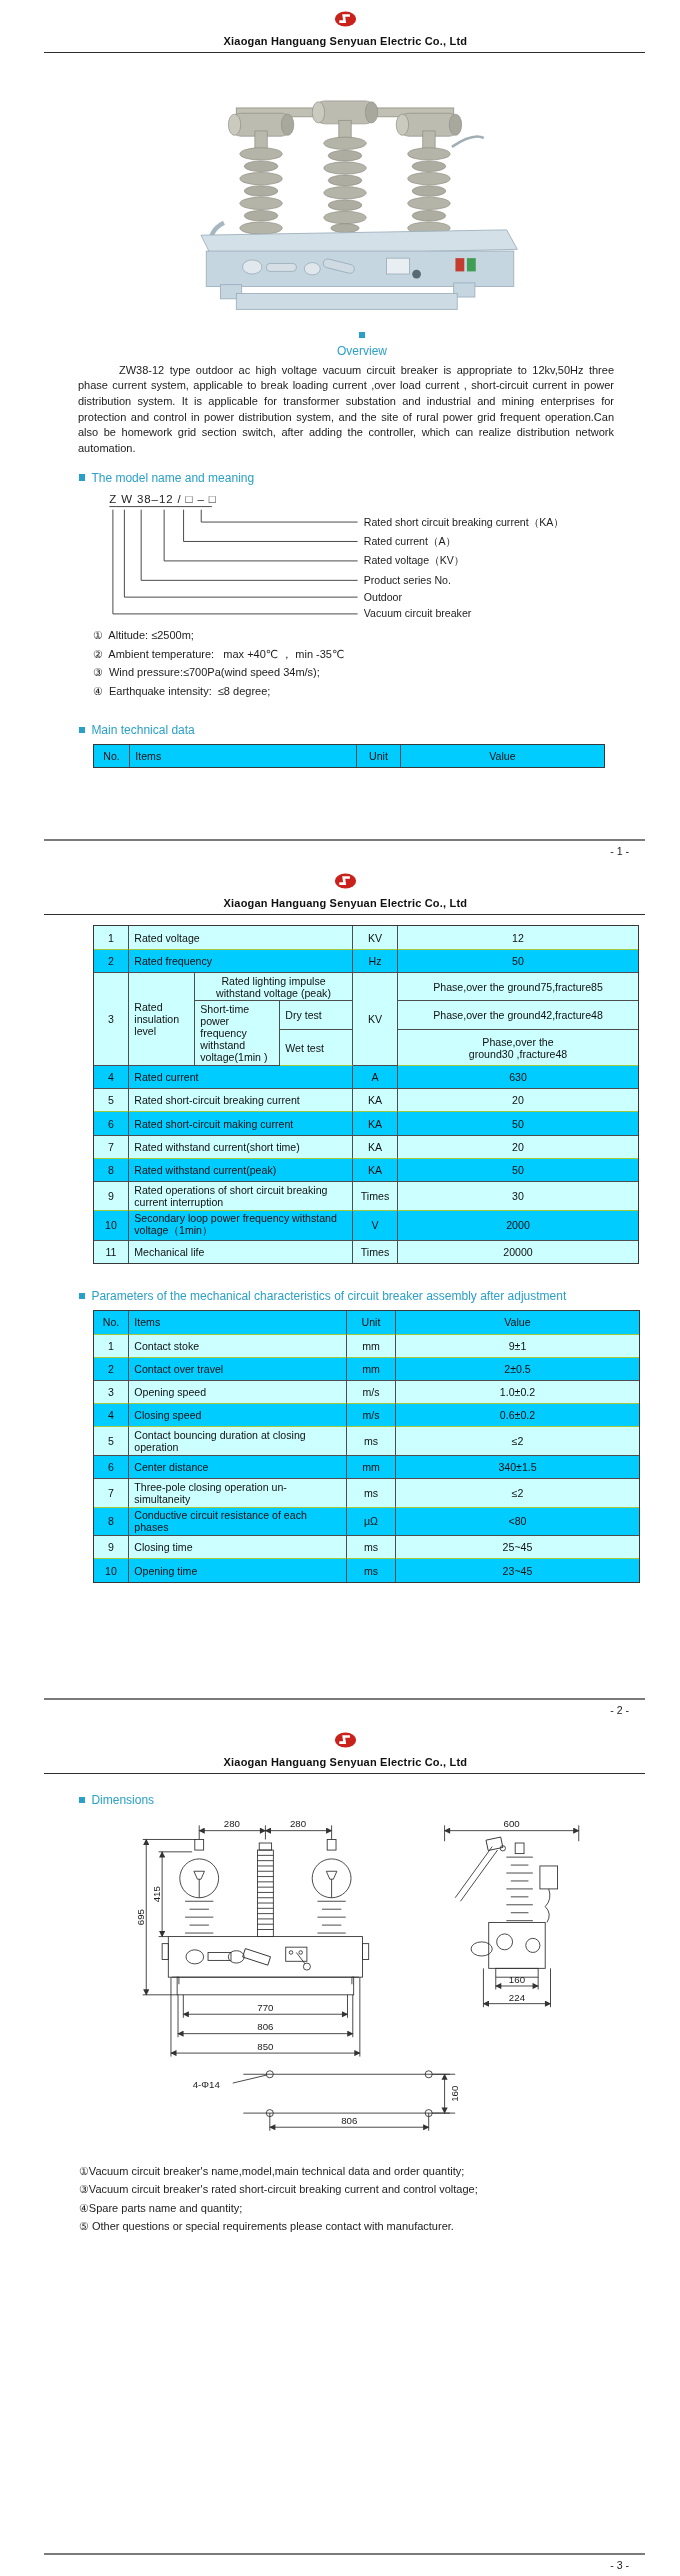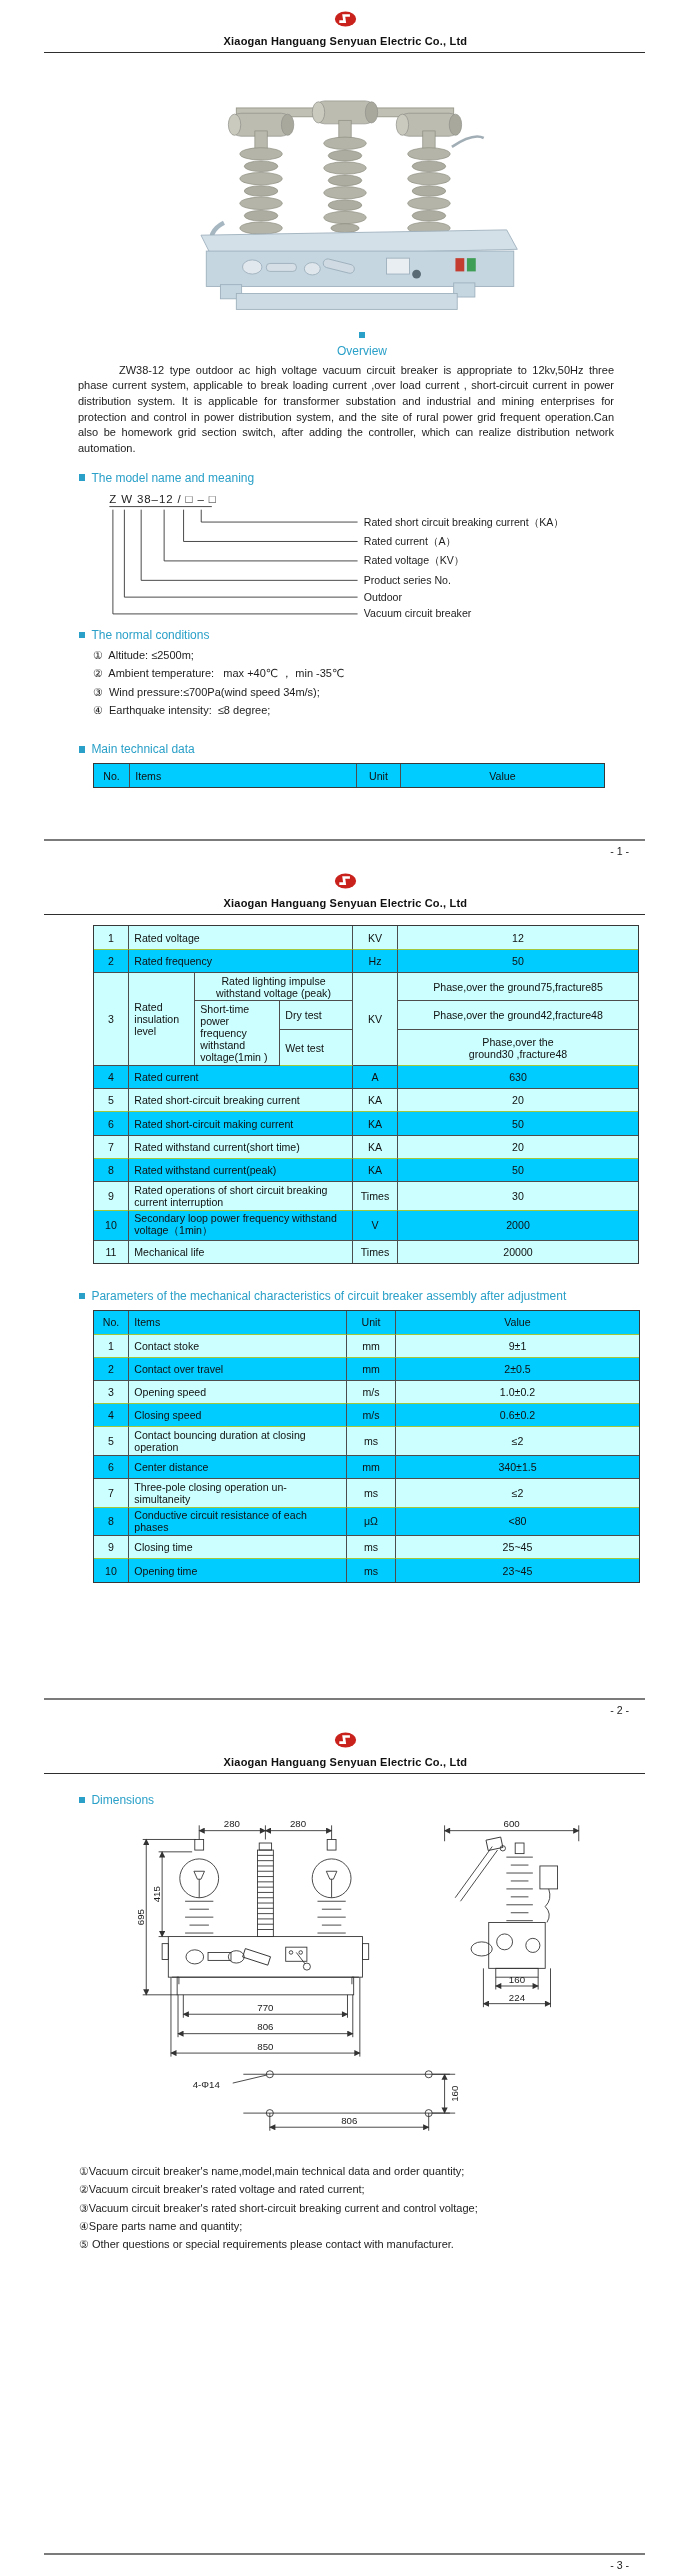--- a/index.html
+++ b/index.html
@@ -126,24 +126,20 @@
         <path d="M18,22 V140 H295"></path>
       </g>
       <text class="mlabel" x="302" y="40">Rated short circuit breaking current（KA）</text>
       <text class="mlabel" x="302" y="62">Rated current（A）</text>
       <text class="mlabel" x="302" y="84">Rated voltage（KV）</text>
       <text class="mlabel" x="302" y="106">Product series No.</text>
       <text class="mlabel" x="302" y="125">Outdoor</text>
       <text class="mlabel" x="302" y="144">Vacuum circuit breaker</text>
     </svg>
 
-    <div class="sec" style="margin-top:5.3px">
-      <span class="sq"></span>
-      <span>The normal conditions</span>
-    </div>
     <div class="cond">
       <div>①  Altitude: ≤2500m;</div>
       <div>②  Ambient temperature:   max +40℃ ， min -35℃</div>
       <div>③  Wind pressure:≤700Pa(wind speed 34m/s);</div>
       <div>④  Earthquake intensity:  ≤8 degree;</div>
     </div>
 
     <div class="sec" style="margin-top:23px">
       <span class="sq"></span>
       <span>Main technical data</span>
@@ -504,21 +500,20 @@
       <text class="dimtxt" x="484" y="16" text-anchor="middle">600</text>
       <text class="dimtxt" x="490" y="193" text-anchor="middle">160</text>
       <text class="dimtxt" x="490" y="213" text-anchor="middle">224</text>
       <text class="dimtxt" x="138" y="311" text-anchor="middle">4-Φ14</text>
       <text class="dimtxt" x="300" y="352" text-anchor="middle">806</text>
       <text class="dimtxt" x="420" y="321" text-anchor="middle" transform="rotate(-90 420 318)">160</text>
     </svg>
 
     <div class="olist">
       <div>①Vacuum circuit breaker's name,model,main technical data and order quantity;</div>
-      <div>②Vacuum circuit breaker's rated voltage and rated current;</div>
       <div>③Vacuum circuit breaker's rated short-circuit breaking current and control voltage;</div>
       <div>④Spare parts name and quantity;</div>
       <div>⑤  Other questions or special requirements please contact with manufacturer.</div>
     </div>
   </div>
   <div class="pfoot">
     <div class="rule"></div>
     <span class="num">- 3 -</span>
   </div>
 </div>

